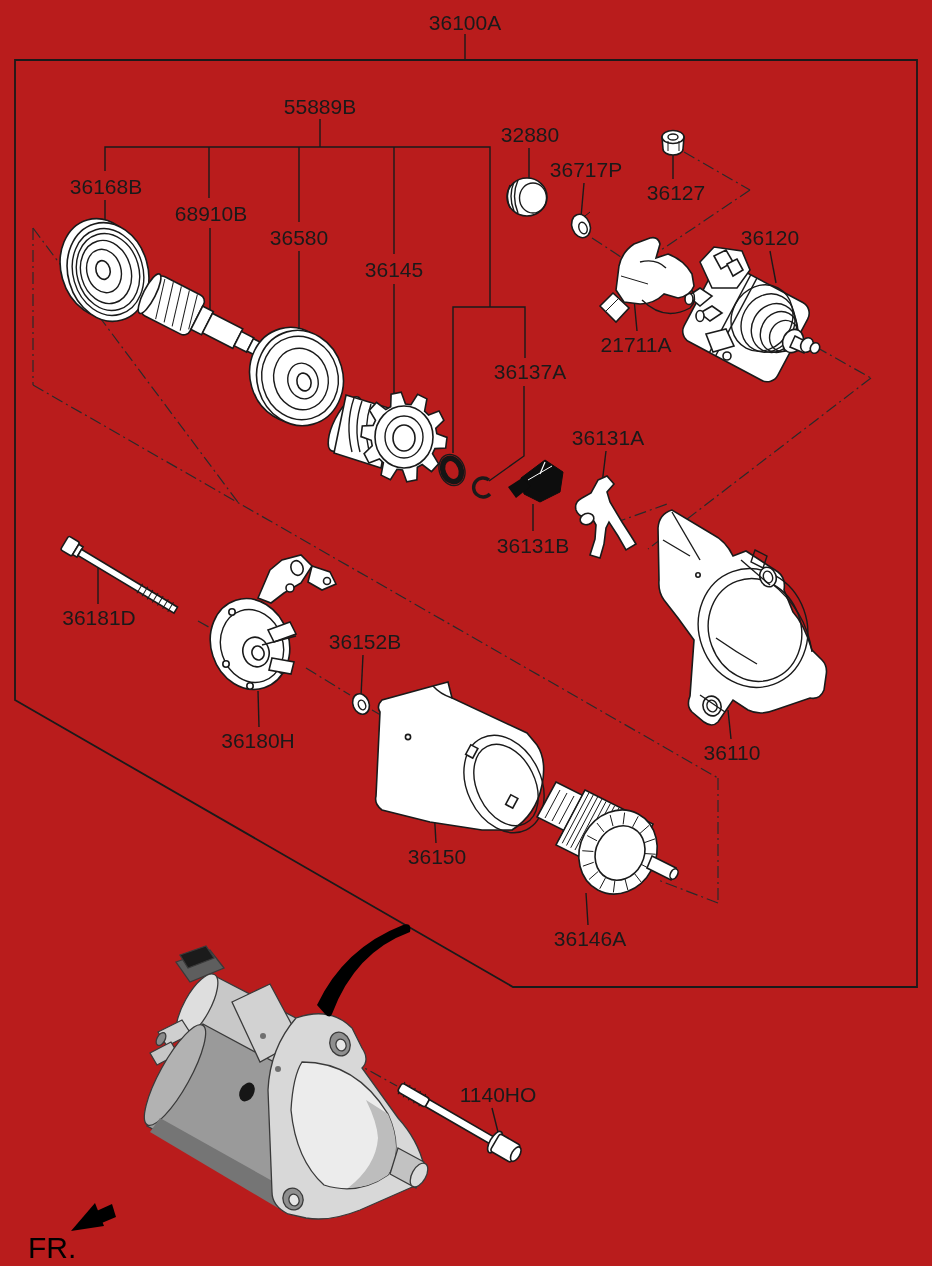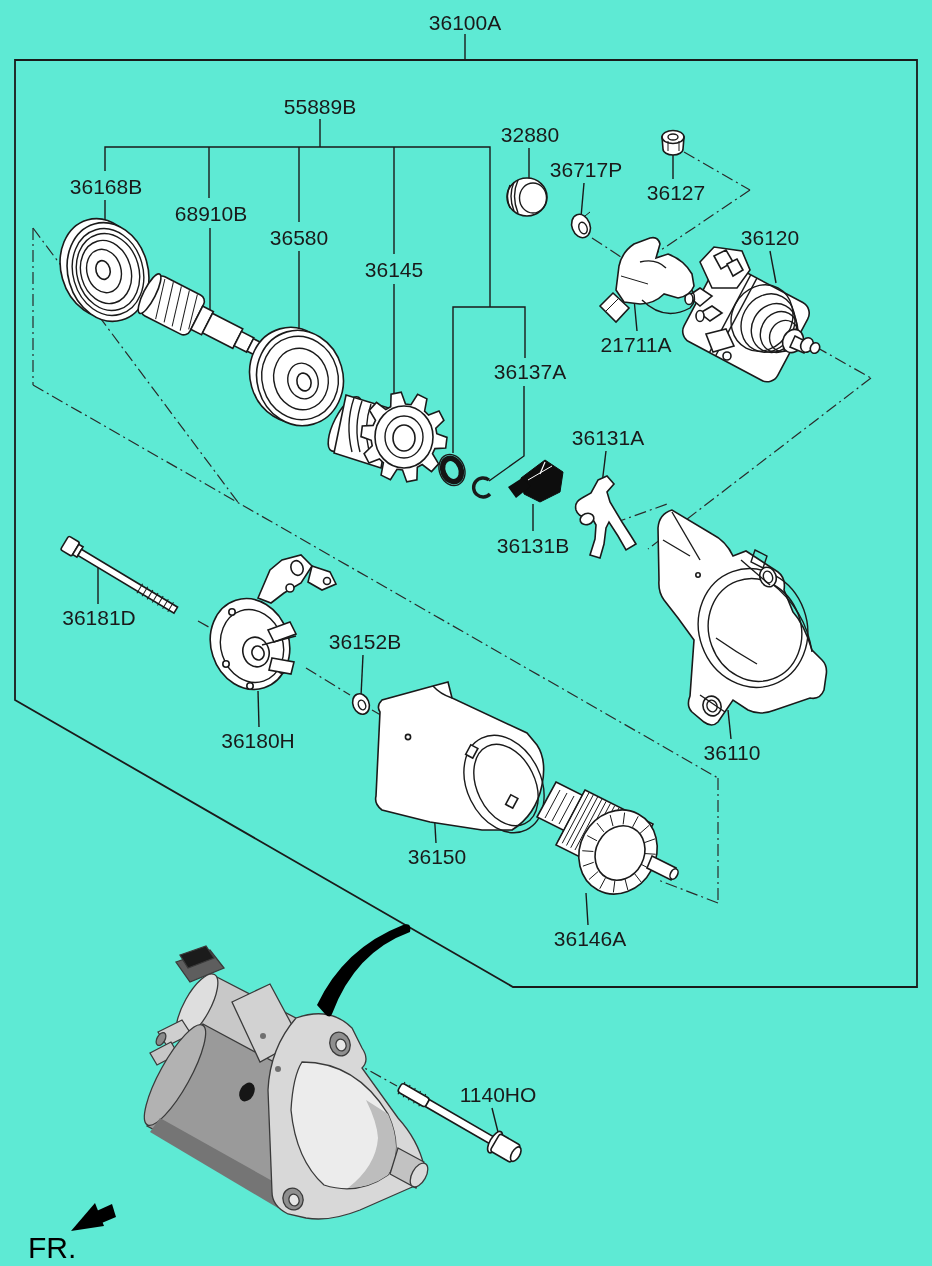--- a/index.html
+++ b/index.html
@@ -1,16 +1,16 @@
 <!DOCTYPE html>
 <html><head>
 <meta charset="utf-8">
 <style>
   html,body{margin:0;padding:0;background:#ffffff;}
-  .stage{position:relative;width:932px;height:1266px;background:#5eead4;overflow:hidden;
+  .stage{position:relative;width:932px;height:1266px;background:#b91c1c;overflow:hidden;
          font-family:"Liberation Sans", sans-serif;}
   svg{display:block}
   text.callout{font-family:"Liberation Sans", sans-serif;font-size:21px;fill:#1a1a1a;}
   text.fr{font-family:"Liberation Sans", sans-serif;font-size:30px;fill:#000;}
   .ln{stroke:#1a1a1a;stroke-width:1.4;fill:none;}
   .bd{stroke:#1a1a1a;stroke-width:1.8;fill:none;}
   .dd{stroke:#2a2a2a;stroke-width:1.2;fill:none;stroke-dasharray:12 4 2 4;}
   .pt{stroke:#1a1a1a;stroke-width:1.6;fill:#ffffff;}
   .ptn{stroke:#1a1a1a;stroke-width:1.4;fill:none;}
   .thin{stroke:#1a1a1a;stroke-width:1;fill:none;}

